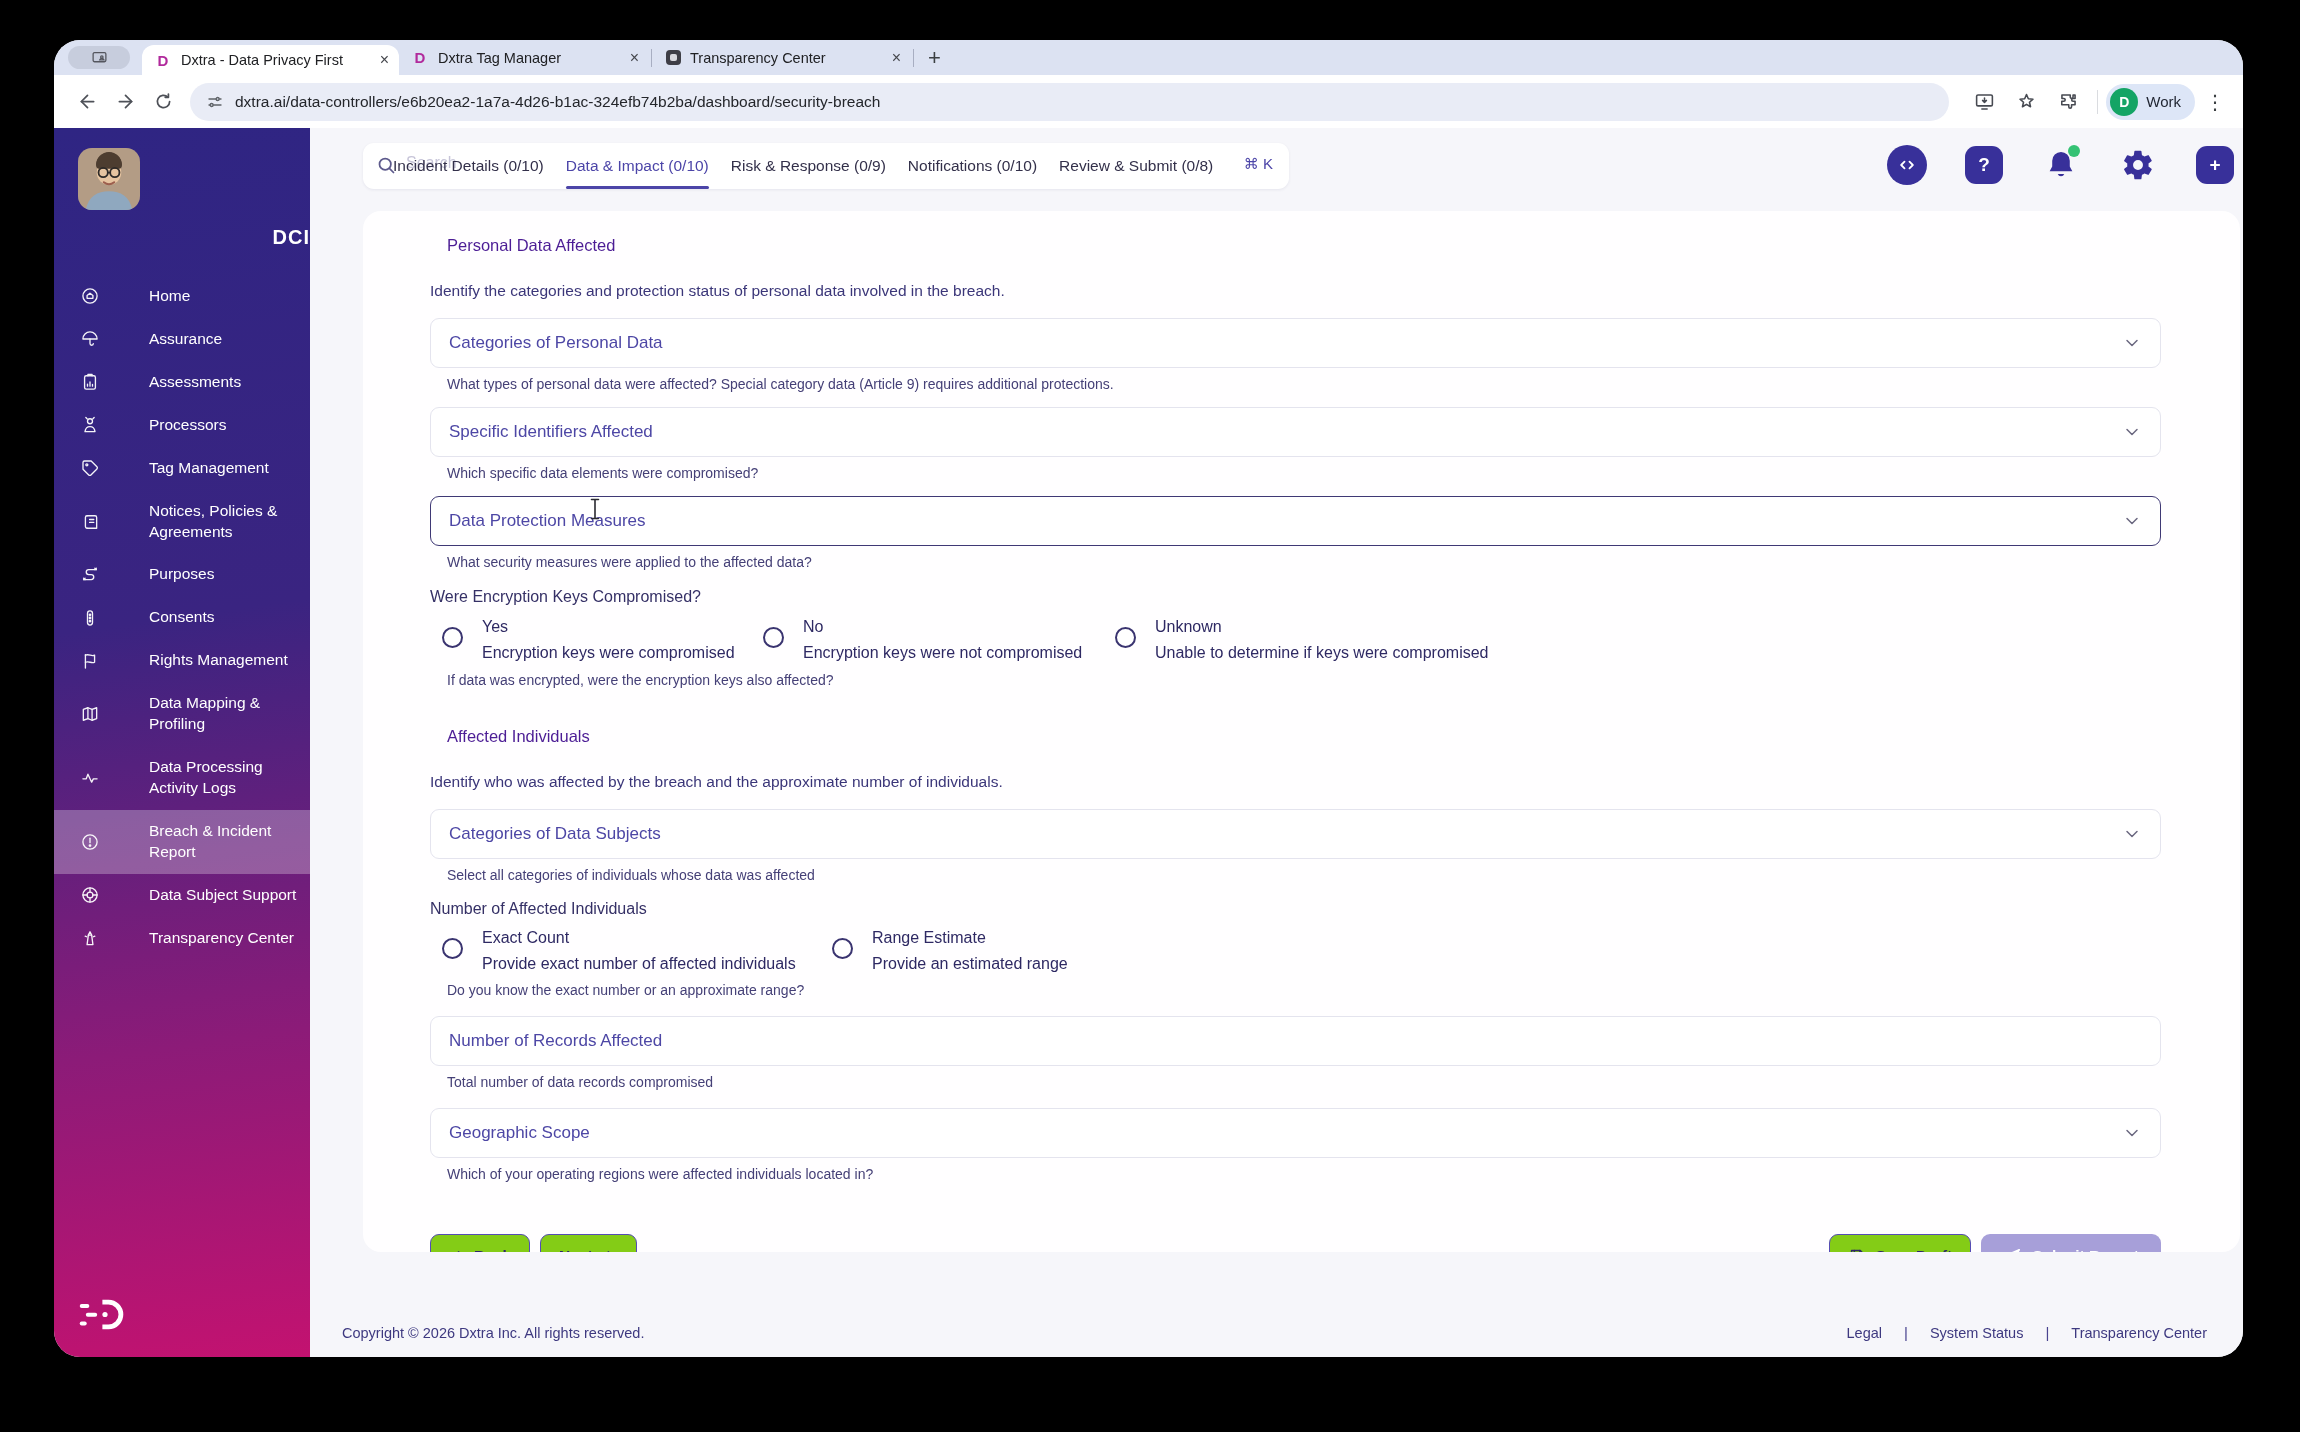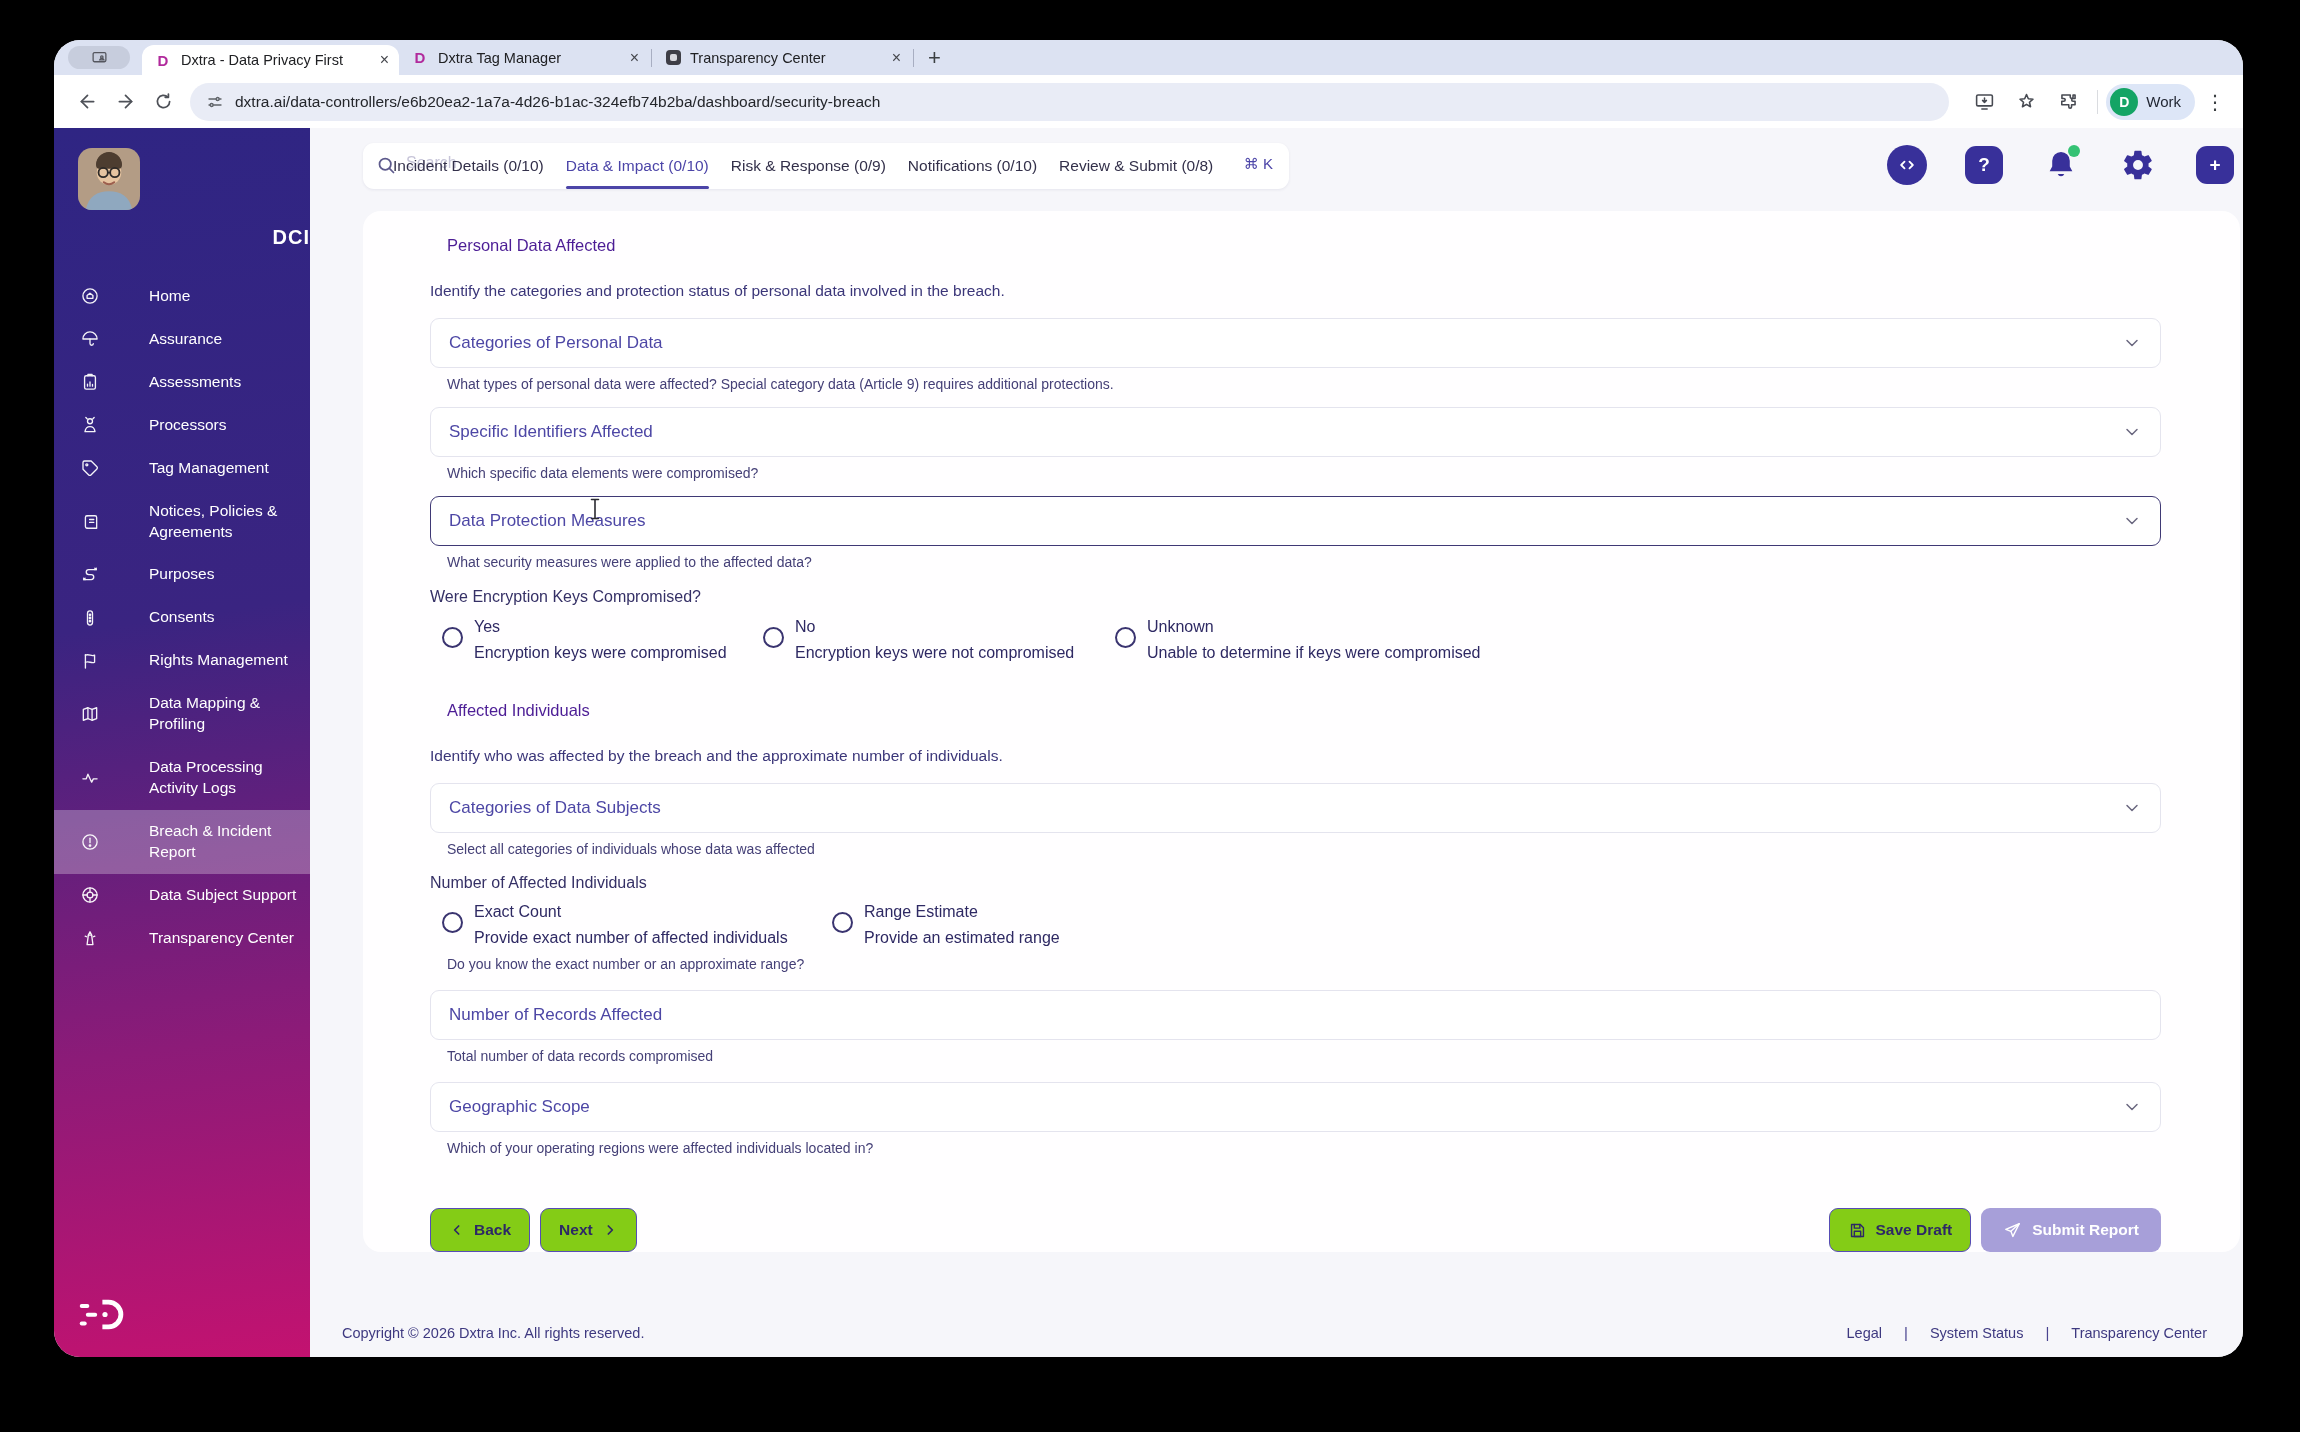--- a/index.html
+++ b/index.html
@@ -81,21 +81,21 @@
   .field.tight{margin-top:13px;}
   .field.focused{border:1.5px solid #3f3975;}
   .field .flabel{font-size:17px;color:#4d47a5;flex:1;}
   .field svg.chev{width:20px;height:20px;stroke:#6b6880;fill:none;stroke-width:1.8;stroke-linecap:round;stroke-linejoin:round;flex:none;}
   input.tinput{height:50px;width:100%;border:1px solid #e4e4ee;border-radius:9px;background:#fff;padding:0 18px;
          box-sizing:border-box;margin-top:16px;font-size:17px;color:#2e2963;outline:none;font-family:inherit;display:block;}
   input.tinput::placeholder{color:#4d47a5;opacity:1;}
   .helper{font-size:14px;color:#454077;margin:7px 0 0 17px;line-height:19px;}
   .grp-label{font-size:16px;color:#353066;margin-top:14px;line-height:22px;}
   .radio-row{display:flex;padding-left:12px;margin-top:7px;}
-  .ropt{display:flex;}
+  .ropt{display:flex;gap:8px;}
   .radio{width:21px;height:21px;border:2px solid #3a3470;border-radius:50%;background:#fff;flex:none;margin-top:12px;box-sizing:border-box;}
   .rtext{margin-left:11px;}
   .rtitle{font-size:16px;font-weight:500;color:#2e2963;line-height:23px;}
   .rdesc{font-size:16px;color:#2e2963;line-height:23px;margin-top:3px;}
   .gap-sec{margin-top:36px;}
   .btn-row{display:flex;align-items:center;margin-top:50px;}
   .btn{height:44px;border-radius:9px;display:flex;align-items:center;justify-content:center;box-sizing:border-box;
        font-size:15.5px;font-weight:600;color:#2d2866;background:#84cc16;border:1.5px solid #564cb5;padding:0 18px;}
   .btn + .btn{margin-left:10px;}
   .btn .bchev{width:16px;height:16px;stroke:#2d2866;fill:none;stroke-width:2.6;stroke-linecap:round;stroke-linejoin:round;}
@@ -434,20 +434,21 @@
               </span>
             </div>
             <div class="ropt">
               <span class="radio"></span>
               <span class="rtext">
                 <div class="rtitle">Unknown</div>
                 <div class="rdesc">Unable to determine if keys were compromised</div>
               </span>
             </div>
           </div>
+          <div class="helper">If data was encrypted, were the encryption keys also affected?</div>
 
           <div class="sec-title gap-sec">Affected Individuals</div>
           <div class="sec-desc">Identify who was affected by the breach and the approximate number of individuals.</div>
 
           <div class="field">
             <span class="flabel">Categories of Data Subjects</span>
             <svg class="chev" viewBox="0 0 24 24">
                 <path d="m6 9 6 6 6-6"></path>
               </svg>
           </div>

